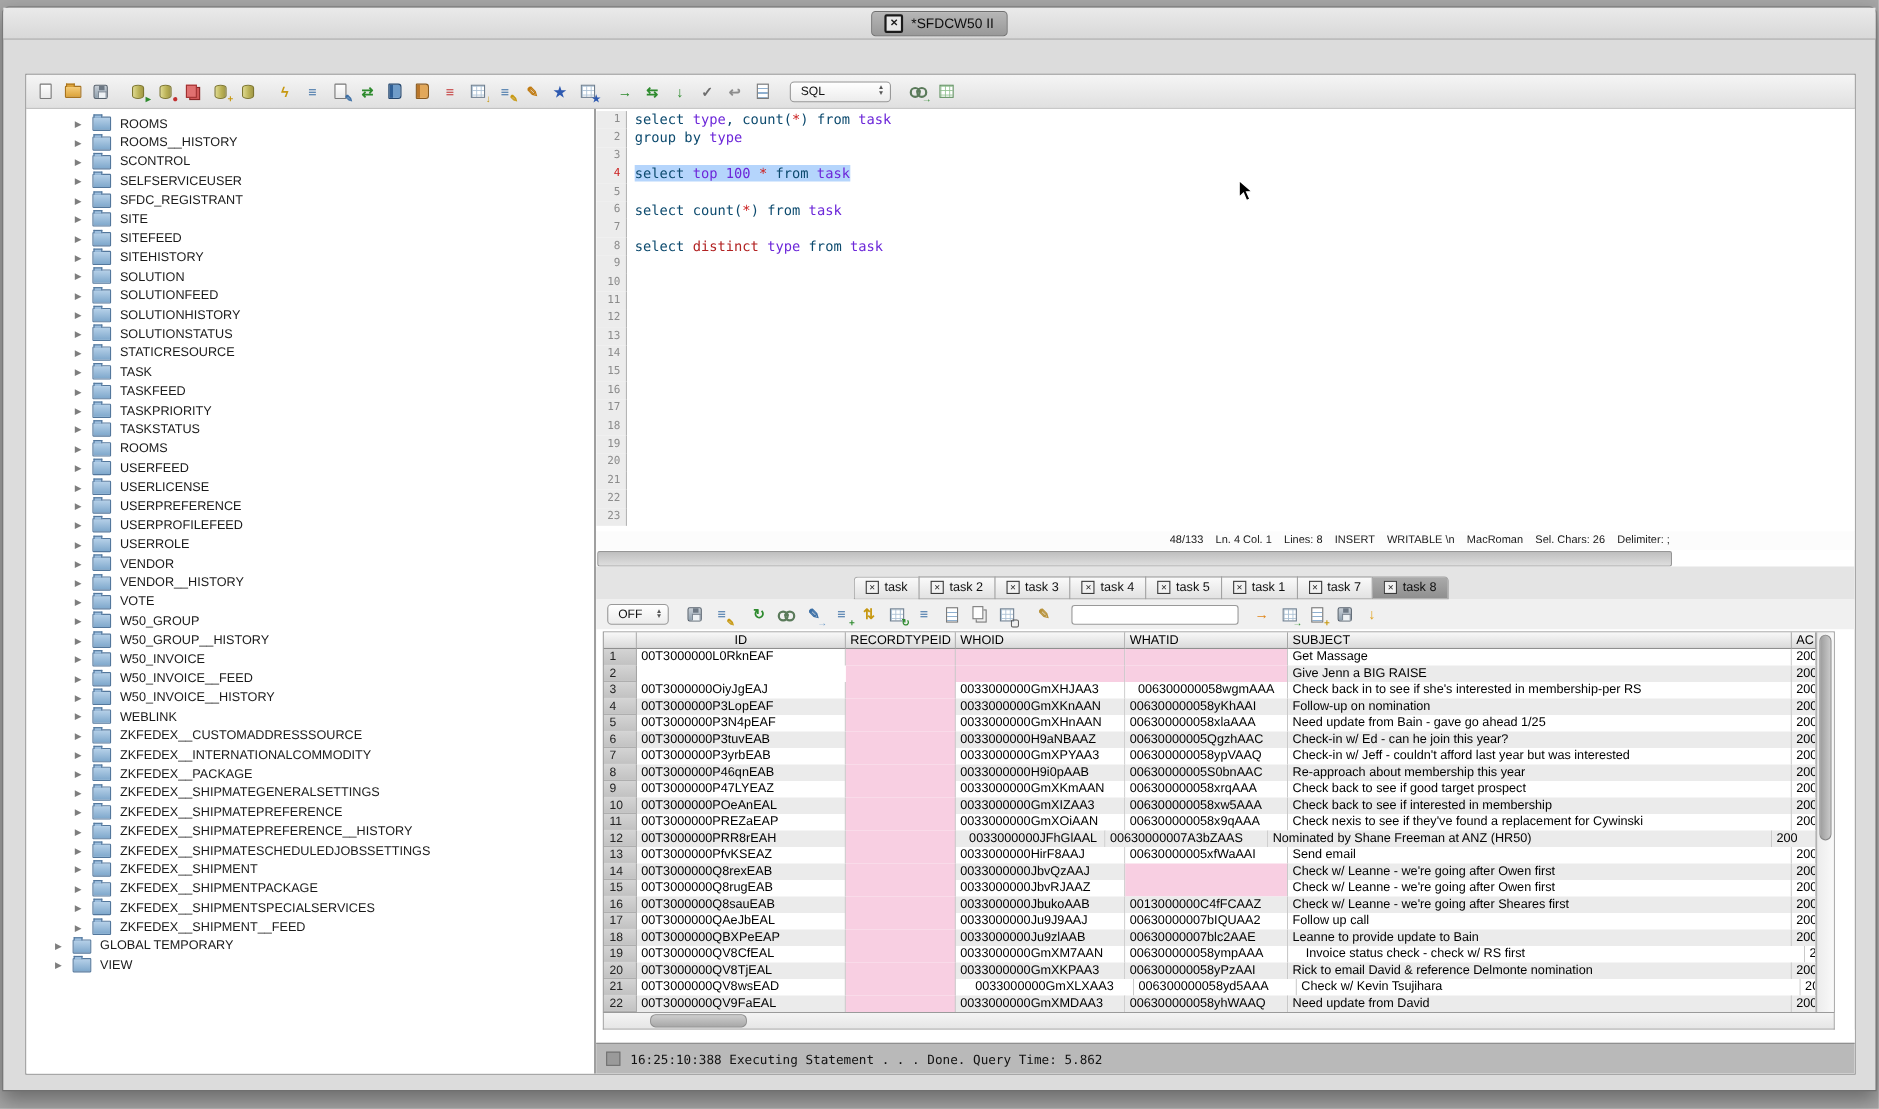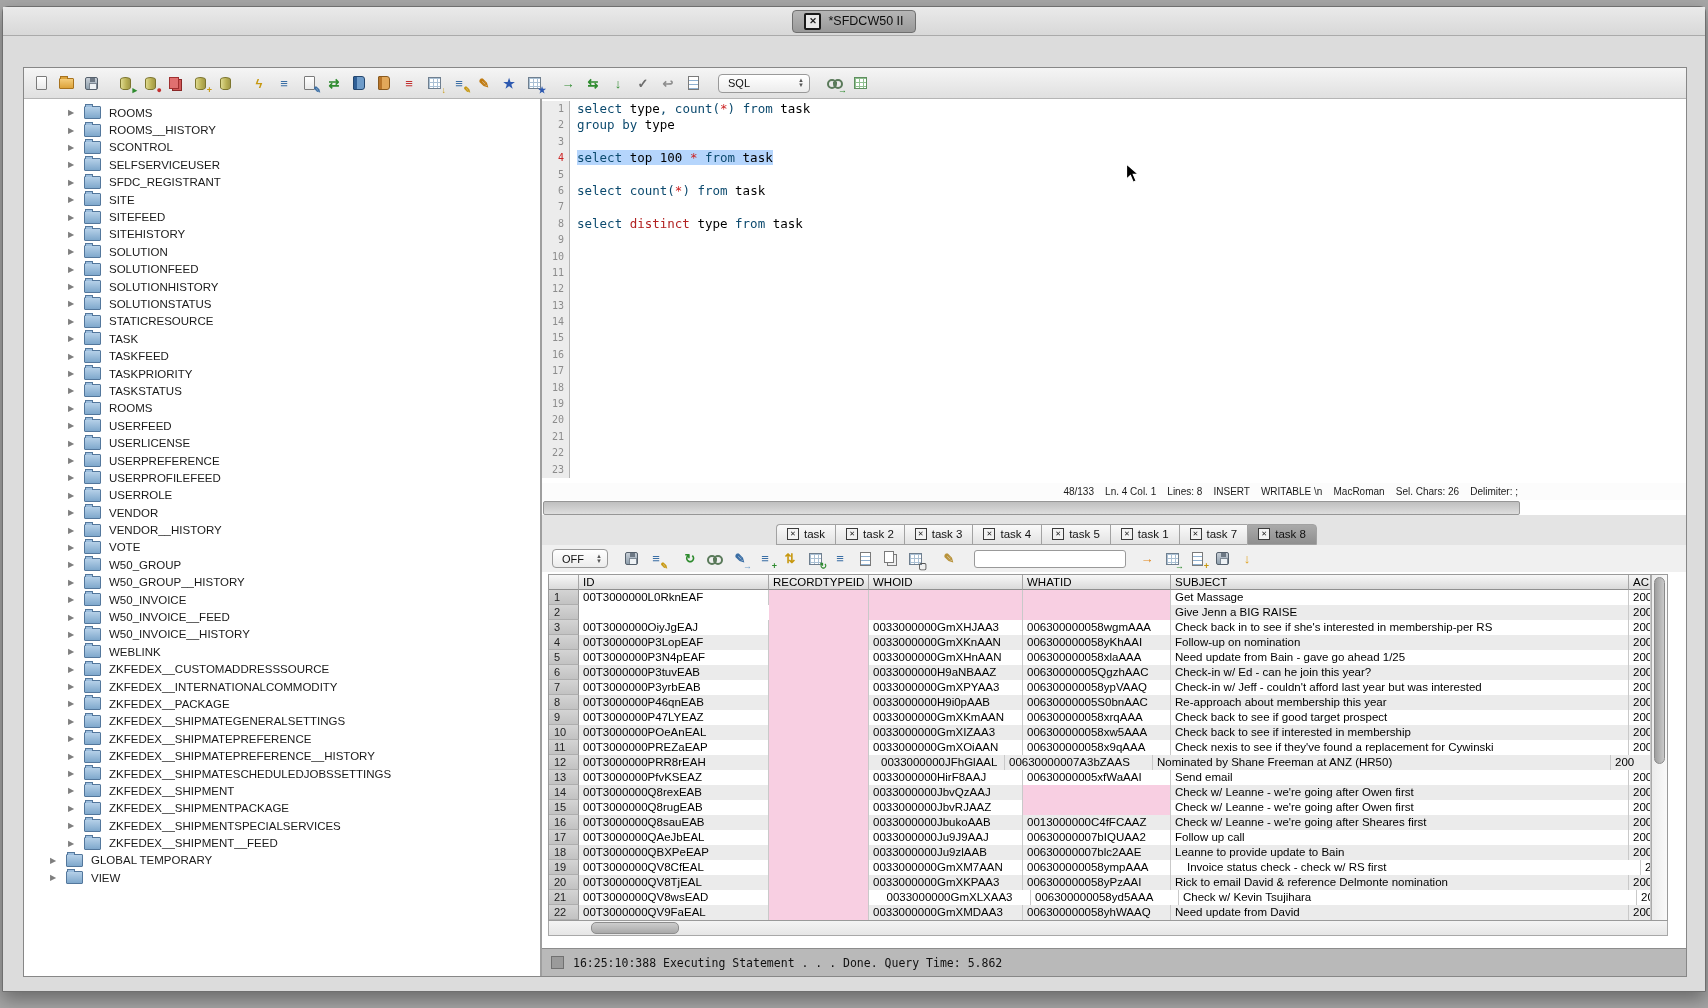--- a/index.html
+++ b/index.html
@@ -52,21 +52,21 @@
   .tri{font-size:8px;color:#7e7e7e;width:9px;margin-right:7px;flex:none;}
   .folder-b{flex:none;width:15px;height:11px;background:linear-gradient(#b5d0e8,#7fa8cc);border:1px solid #53779c;border-radius:1px;position:relative;margin-right:8px;}
   .folder-b::before{content:"";position:absolute;top:-3px;left:0;width:6px;height:2px;background:#9cbede;border:1px solid #53779c;border-bottom:none;}
   .rightpane{flex:1;display:flex;flex-direction:column;min-width:0;background:#fff;}
   
   .editor{flex:none;height:382px;overflow:hidden;padding-top:2px;background:#fff;}
   .eline{display:flex;height:16.4px;line-height:16.4px;}
   .lnum{flex:none;width:22px;text-align:right;padding-right:5px;background:#ececec;border-right:1px solid #b5b5b5;font-family:"DejaVu Sans Mono",monospace;font-size:10px;color:#8c8c8c;}
   .lnum.cur{color:#cc2222;}
   .ecode{padding-left:7px;font-family:"DejaVu Sans Mono","Liberation Mono",monospace;font-size:12.5px;white-space:pre;color:#000;}
-  .ecode .k{color:#0c4a6e;} .ecode .s{color:#cc2222;} .ecode .r{color:#b22222;} .ecode .p{color:#000000;}
+  .ecode .k{color:#0c4a6e;} .ecode .s{color:#cc2222;} .ecode .r{color:#b22222;} .ecode .p{color:#6d28d9;}
   .selband{background:#b5d5fc;}
   .estatus{flex:none;height:17px;display:flex;align-items:center;justify-content:flex-end;padding-right:168px;font-size:10px;color:#1a1a1a;background:#fcfcfc;white-space:pre;}
   .ehscroll{flex:none;height:12px;margin:1px 166px 0 1px;background:linear-gradient(#bfbfbf,#dedede);border:1px solid #969696;border-radius:2px;}
   
   .tabsrow{flex:none;height:30px;background:#e4e4e4;display:flex;align-items:flex-end;padding-left:234px;}
   .rtab{display:flex;align-items:center;gap:5px;padding:3px 10px 4px;font-size:11.5px;background:linear-gradient(#fafafa,#e2e2e2);border:1px solid #a2a2a2;border-right:none;color:#111;white-space:nowrap;}
   .rtab:first-child{border-radius:4px 0 0 0;}
   .rtab:last-child{border-right:1px solid #a2a2a2;border-radius:0 4px 0 0;}
   .rtab.active{background:linear-gradient(#aaa,#8f8f8f);}
   .xbox{width:10px;height:10px;border:1px solid #3a3a3a;display:inline-flex;align-items:center;justify-content:center;font-size:7px;color:#222;background:#f2f2f2;flex:none;}
@@ -672,21 +672,21 @@
                   <span class="g" style="color: rgb(224, 160, 26);">↓</span>
                 </span>
               </span>
             </span>
         </div>
 
         <div class="tablewrap">
           <div class="grid">
             <div class="headrow" id="thead">
                 <div class="hcell" style="width: 30px;"></div>
-                <div class="hcell" style="width: 190px;">ID</div>
+                <div class="hcell" style="width: 190px; text-align: center;">ID</div>
                 <div class="hcell" style="width: 100px;">RECORDTYPEID</div>
                 <div class="hcell" style="width: 154px;">WHOID</div>
                 <div class="hcell" style="width: 148px;">WHATID</div>
                 <div class="hcell" style="width: 458px;">SUBJECT</div>
                 <div class="hcell" style="flex: 1 1 0%; min-width: 0px;">AC</div>
               </div>
             <div id="tbody">
                 <div class="trow">
                   <div class="cell numc" style="width: 30px;">1</div>
                   <div class="cell" style="width: 190px;">00T3000000L0RknEAF</div>
@@ -703,21 +703,21 @@
                   <div class="cell pink" style="width: 154px;"></div>
                   <div class="cell pink" style="width: 148px;"></div>
                   <div class="cell" style="width: 458px;">Give Jenn a BIG RAISE</div>
                   <div class="cell" style="flex: 1 1 0%; min-width: 0px;">200</div>
                 </div>
                 <div class="trow">
                   <div class="cell numc" style="width: 30px;">3</div>
                   <div class="cell" style="width: 190px;">00T3000000OiyJgEAJ</div>
                   <div class="cell pink" style="width: 100px;"></div>
                   <div class="cell" style="width: 154px;">0033000000GmXHJAA3</div>
-                  <div class="cell" style="width: 148px;">006300000058wgmAAA</div>
+                  <div class="cell" style="width: 148px; text-align: center;">006300000058wgmAAA</div>
                   <div class="cell" style="width: 458px;">Check back in to see if she's interested in membership-per RS</div>
                   <div class="cell" style="flex: 1 1 0%; min-width: 0px;">200</div>
                 </div>
                 <div class="trow even">
                   <div class="cell numc" style="width: 30px;">4</div>
                   <div class="cell" style="width: 190px;">00T3000000P3LopEAF</div>
                   <div class="cell pink" style="width: 100px;"></div>
                   <div class="cell" style="width: 154px;">0033000000GmXKnAAN</div>
                   <div class="cell" style="width: 148px;">006300000058yKhAAI</div>
                   <div class="cell" style="width: 458px;">Follow-up on nomination</div>

